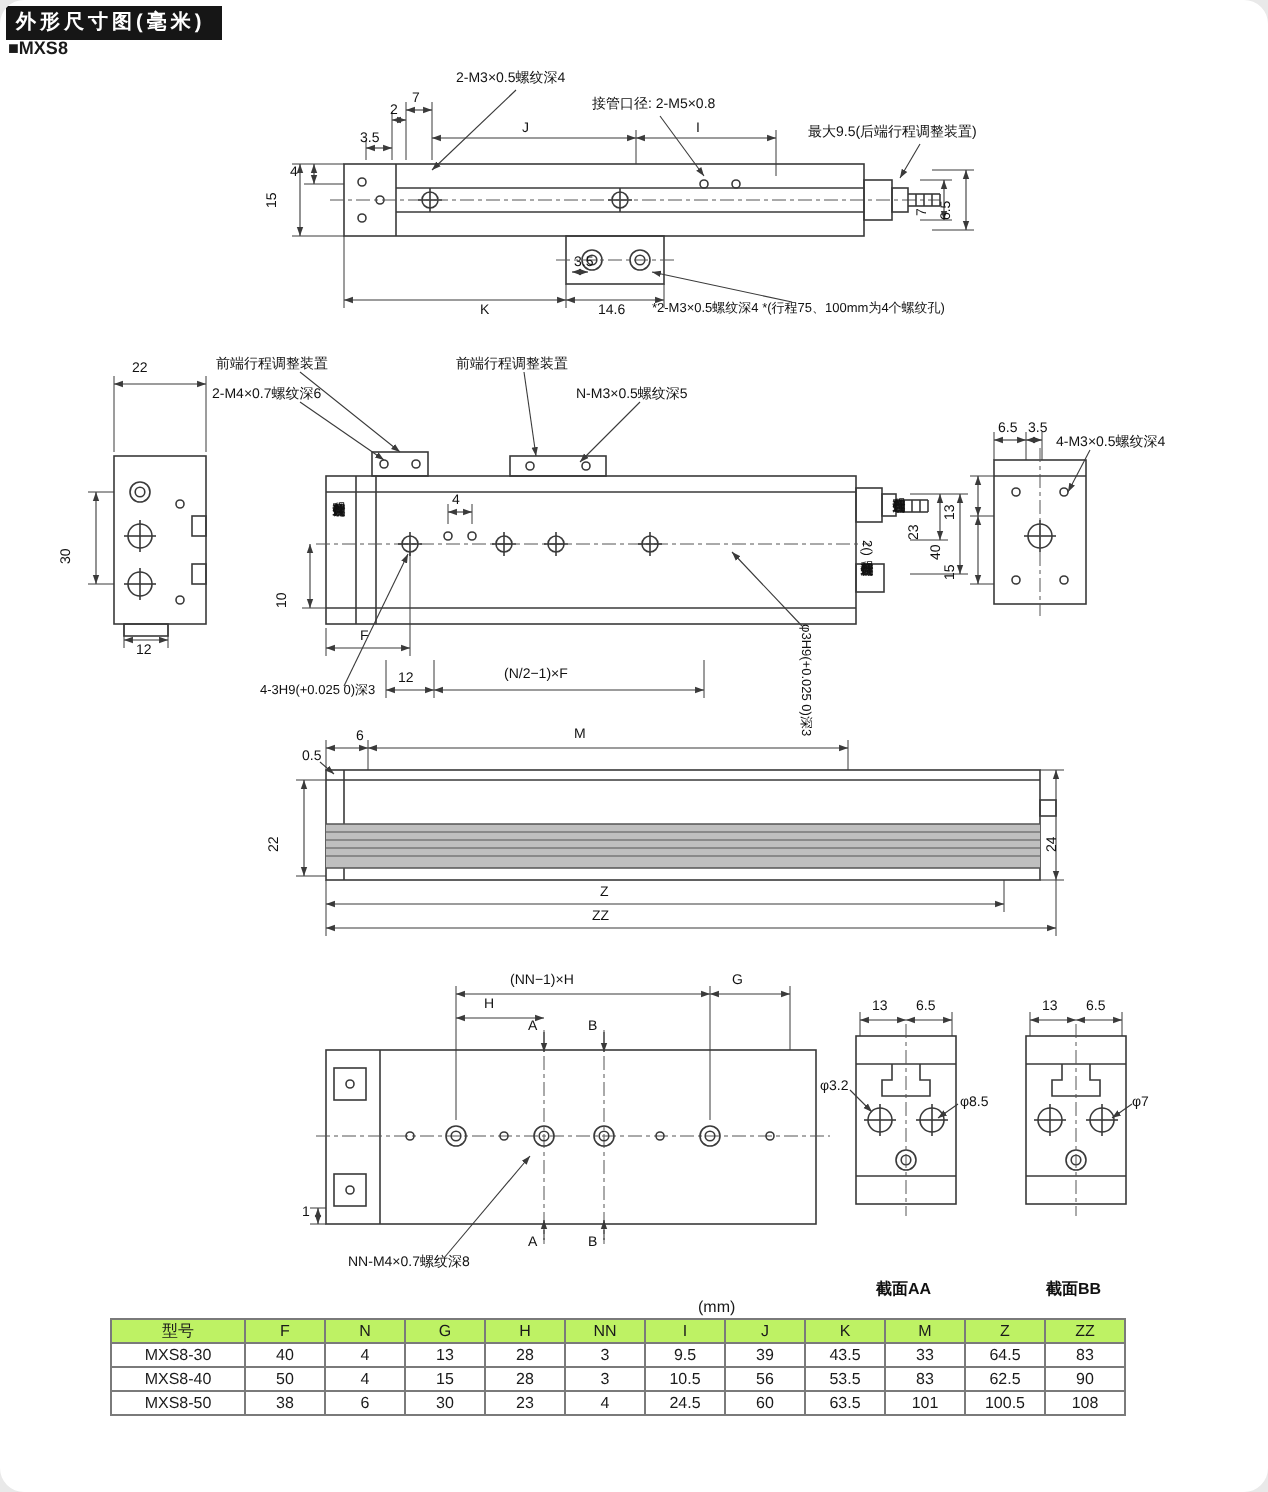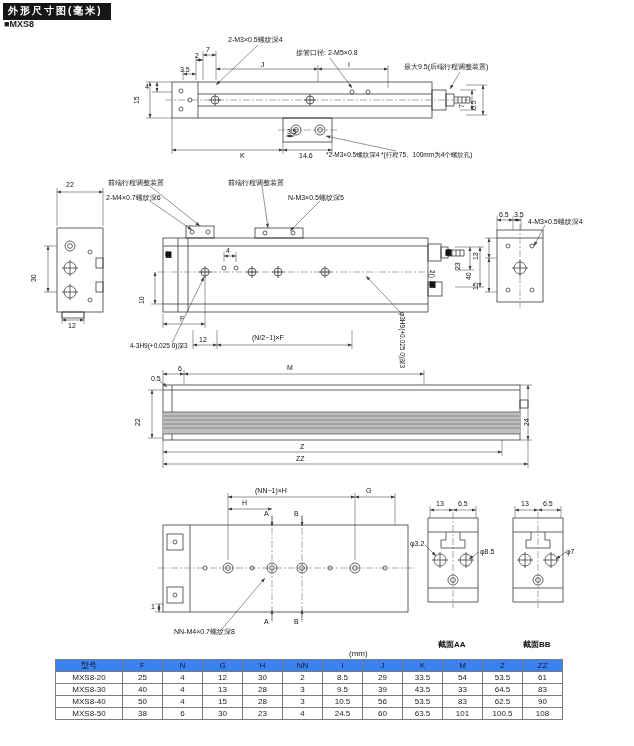--- a/index.html
+++ b/index.html
@@ -1,36 +1,36 @@
 <!DOCTYPE html>
 <html><head>
 <meta charset="utf-8">
 <style>
   html,body { margin:0; padding:0; background:#e9e9e9; }
   .page { position:relative; width:634px; height:746px; background:#ffffff; overflow:hidden;
-          font-family:"Liberation Sans","DejaVu Sans",sans-serif; color:#1a1a1a; }
+          font-family:"Liberation Sans","DejaVu Sans",sans-serif; color:#1a1a1a;border-radius:12px; }
   .titlebar { position:absolute; left:3px; top:3px; background:#161616; color:#fff;
               font-size:10px; font-weight:bold; padding:1px 8px 2px 5px; letter-spacing:2px; }
   .model { position:absolute; left:4px; top:19px; font-size:9px; font-weight:bold; }
   .lbl { position:absolute; font-size:7px; line-height:1.15; white-space:nowrap; color:#111; }
   .sm  { font-size:6.5px; }
   .rot   { transform-origin:0 100%; transform:rotate(-90deg); }
   .rot90 { transform-origin:0 0;   transform:rotate(90deg); }
   .v   { writing-mode:vertical-rl; font-size:6.5px; letter-spacing:0; }
   .caption { font-size:8px; font-weight:bold; }
   .unit { position:absolute; font-size:8px;padding-left:38px; }
   svg.linework { position:absolute; left:0; top:0; }
   svg .cl  { stroke:#555; stroke-width:0.5; stroke-dasharray:7 2 2 2; }
   svg .dim { stroke-width:0.55; marker-start:url(#ar); marker-end:url(#ar); }
   svg .ldr { stroke-width:0.55; marker-end:url(#ar); }
   svg .ext { stroke-width:0.5; }
   .dimtable { position:absolute; left:55px; top:659px; border-collapse:collapse; font-size:8px; }
   .dimtable th, .dimtable td { border:0.8px solid #7a7a7a; text-align:center;
       padding:0 2px; height:11px; min-width:35px; font-weight:normal; }
-  .dimtable thead th { background:#3b82f6; }
+  .dimtable thead th { background:#bef264; }
   .dimtable .colmodel { min-width:62px; }
 </style>
 </head>
 <body>
 
 <div class="page">
 
   <svg class="linework" width="634" height="746" viewBox="0 0 634 746">
     <defs>
       <marker id="ar" viewBox="0 0 10 10" refX="9" refY="5" markerWidth="9" markerHeight="9" orient="auto-start-reverse">
@@ -398,34 +398,20 @@
         <th>NN</th>
         <th>I</th>
         <th>J</th>
         <th>K</th>
         <th>M</th>
         <th>Z</th>
         <th>ZZ</th>
       </tr>
     </thead>
     <tbody>
-      <tr>
-          <td>MXS8-20</td>
-          <td>25</td>
-          <td>4</td>
-          <td>12</td>
-          <td>30</td>
-          <td>2</td>
-          <td>8.5</td>
-          <td>29</td>
-          <td>33.5</td>
-          <td>54</td>
-          <td>53.5</td>
-          <td>61</td>
-        </tr>
       <tr>
           <td>MXS8-30</td>
           <td>40</td>
           <td>4</td>
           <td>13</td>
           <td>28</td>
           <td>3</td>
           <td>9.5</td>
           <td>39</td>
           <td>43.5</td>

